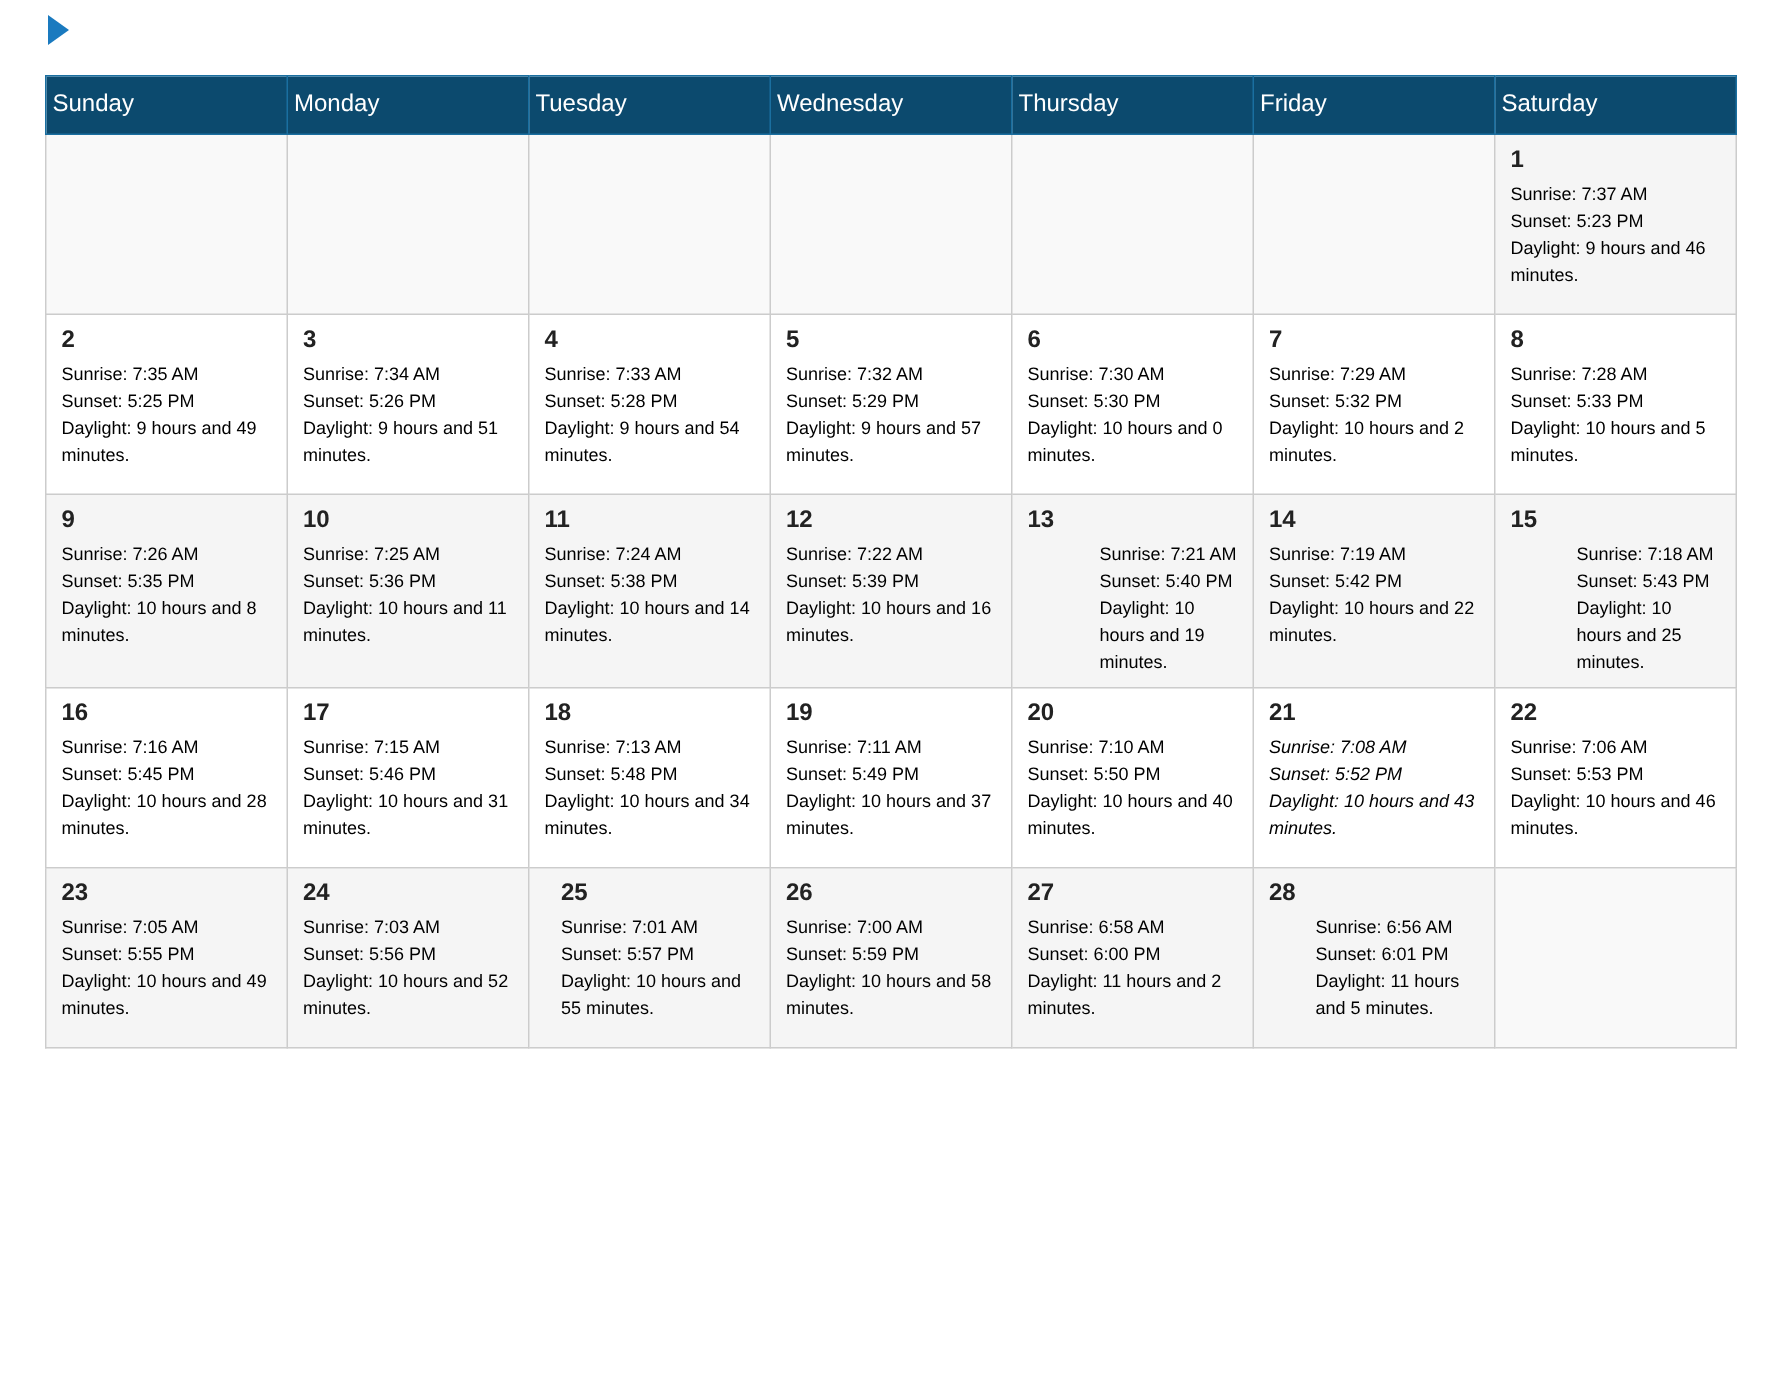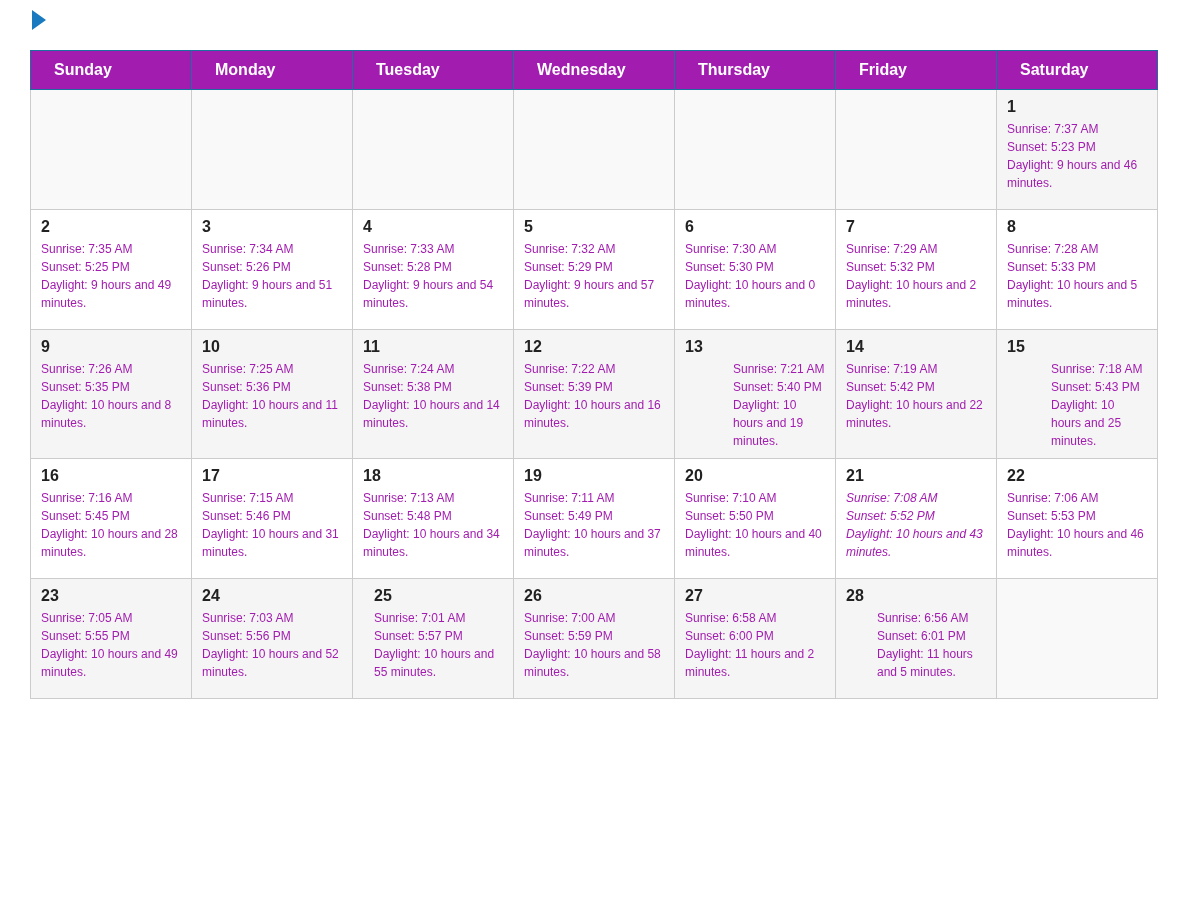--- a/index.html
+++ b/index.html
@@ -53,26 +53,26 @@
       font-size: 20px;
       color: #444;
       margin-top: 4px;
     }
     table {
       width: 100%;
       border-collapse: collapse;
       table-layout: fixed;
     }
     thead th {
-      background-color: #a21caf;
+      background-color: #0c4a6e;
       color: #fff;
       text-align: left;
-      padding: 10px 23px;
+      padding: 10px 4px;
       font-size: 16px;
-      font-weight: bold;
+      font-weight: normal;
       border: 1px solid #1a6fa0;
     }
     tbody td {
       vertical-align: top;
       border: 1px solid #ccc;
       padding: 8px 10px;
       height: 120px;
       font-size: 12.5px;
       color: #333;
       background: #fff;
@@ -82,21 +82,21 @@
     }
     .day-number {
       font-size: 16px;
       font-weight: bold;
       color: #222;
       display: block;
       margin-bottom: 4px;
     }
     .day-info {
       font-size: 12px;
-      color: #a21caf;
+      color: #000000;
       line-height: 1.5;
     }
     .empty-cell {
       background: #f9f9f9;
     }
     tbody tr:nth-child(even) td {
       background-color: #fff;
     }
   </style>
 </head>

